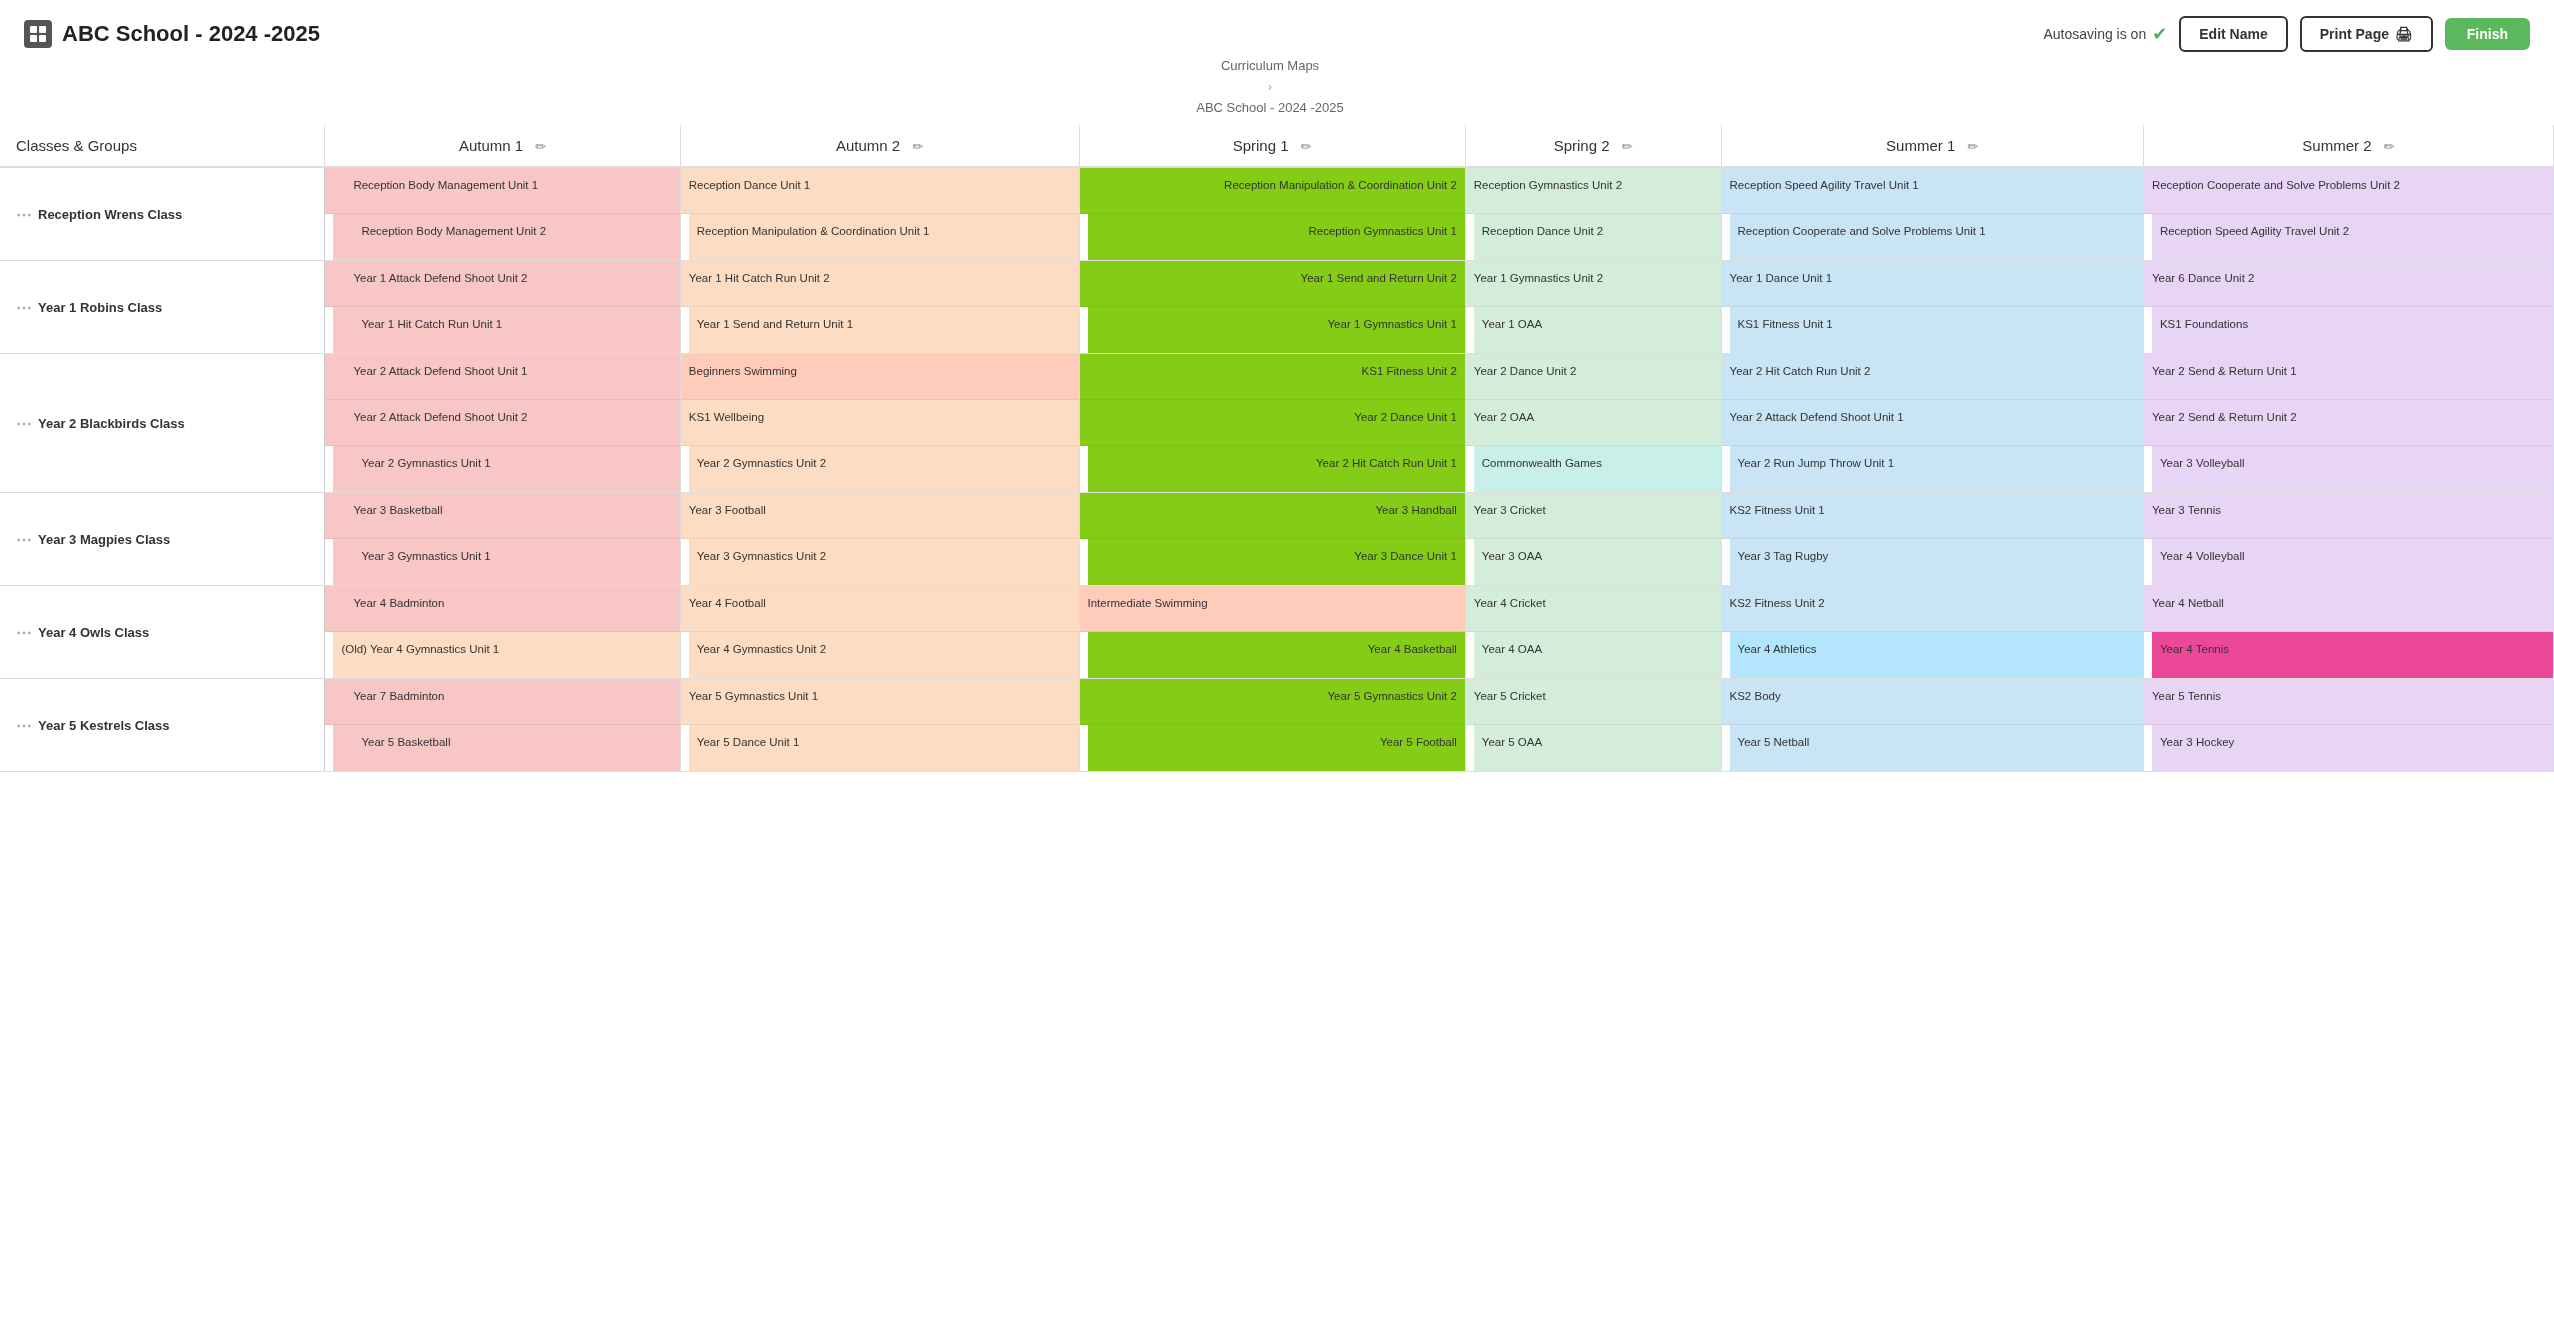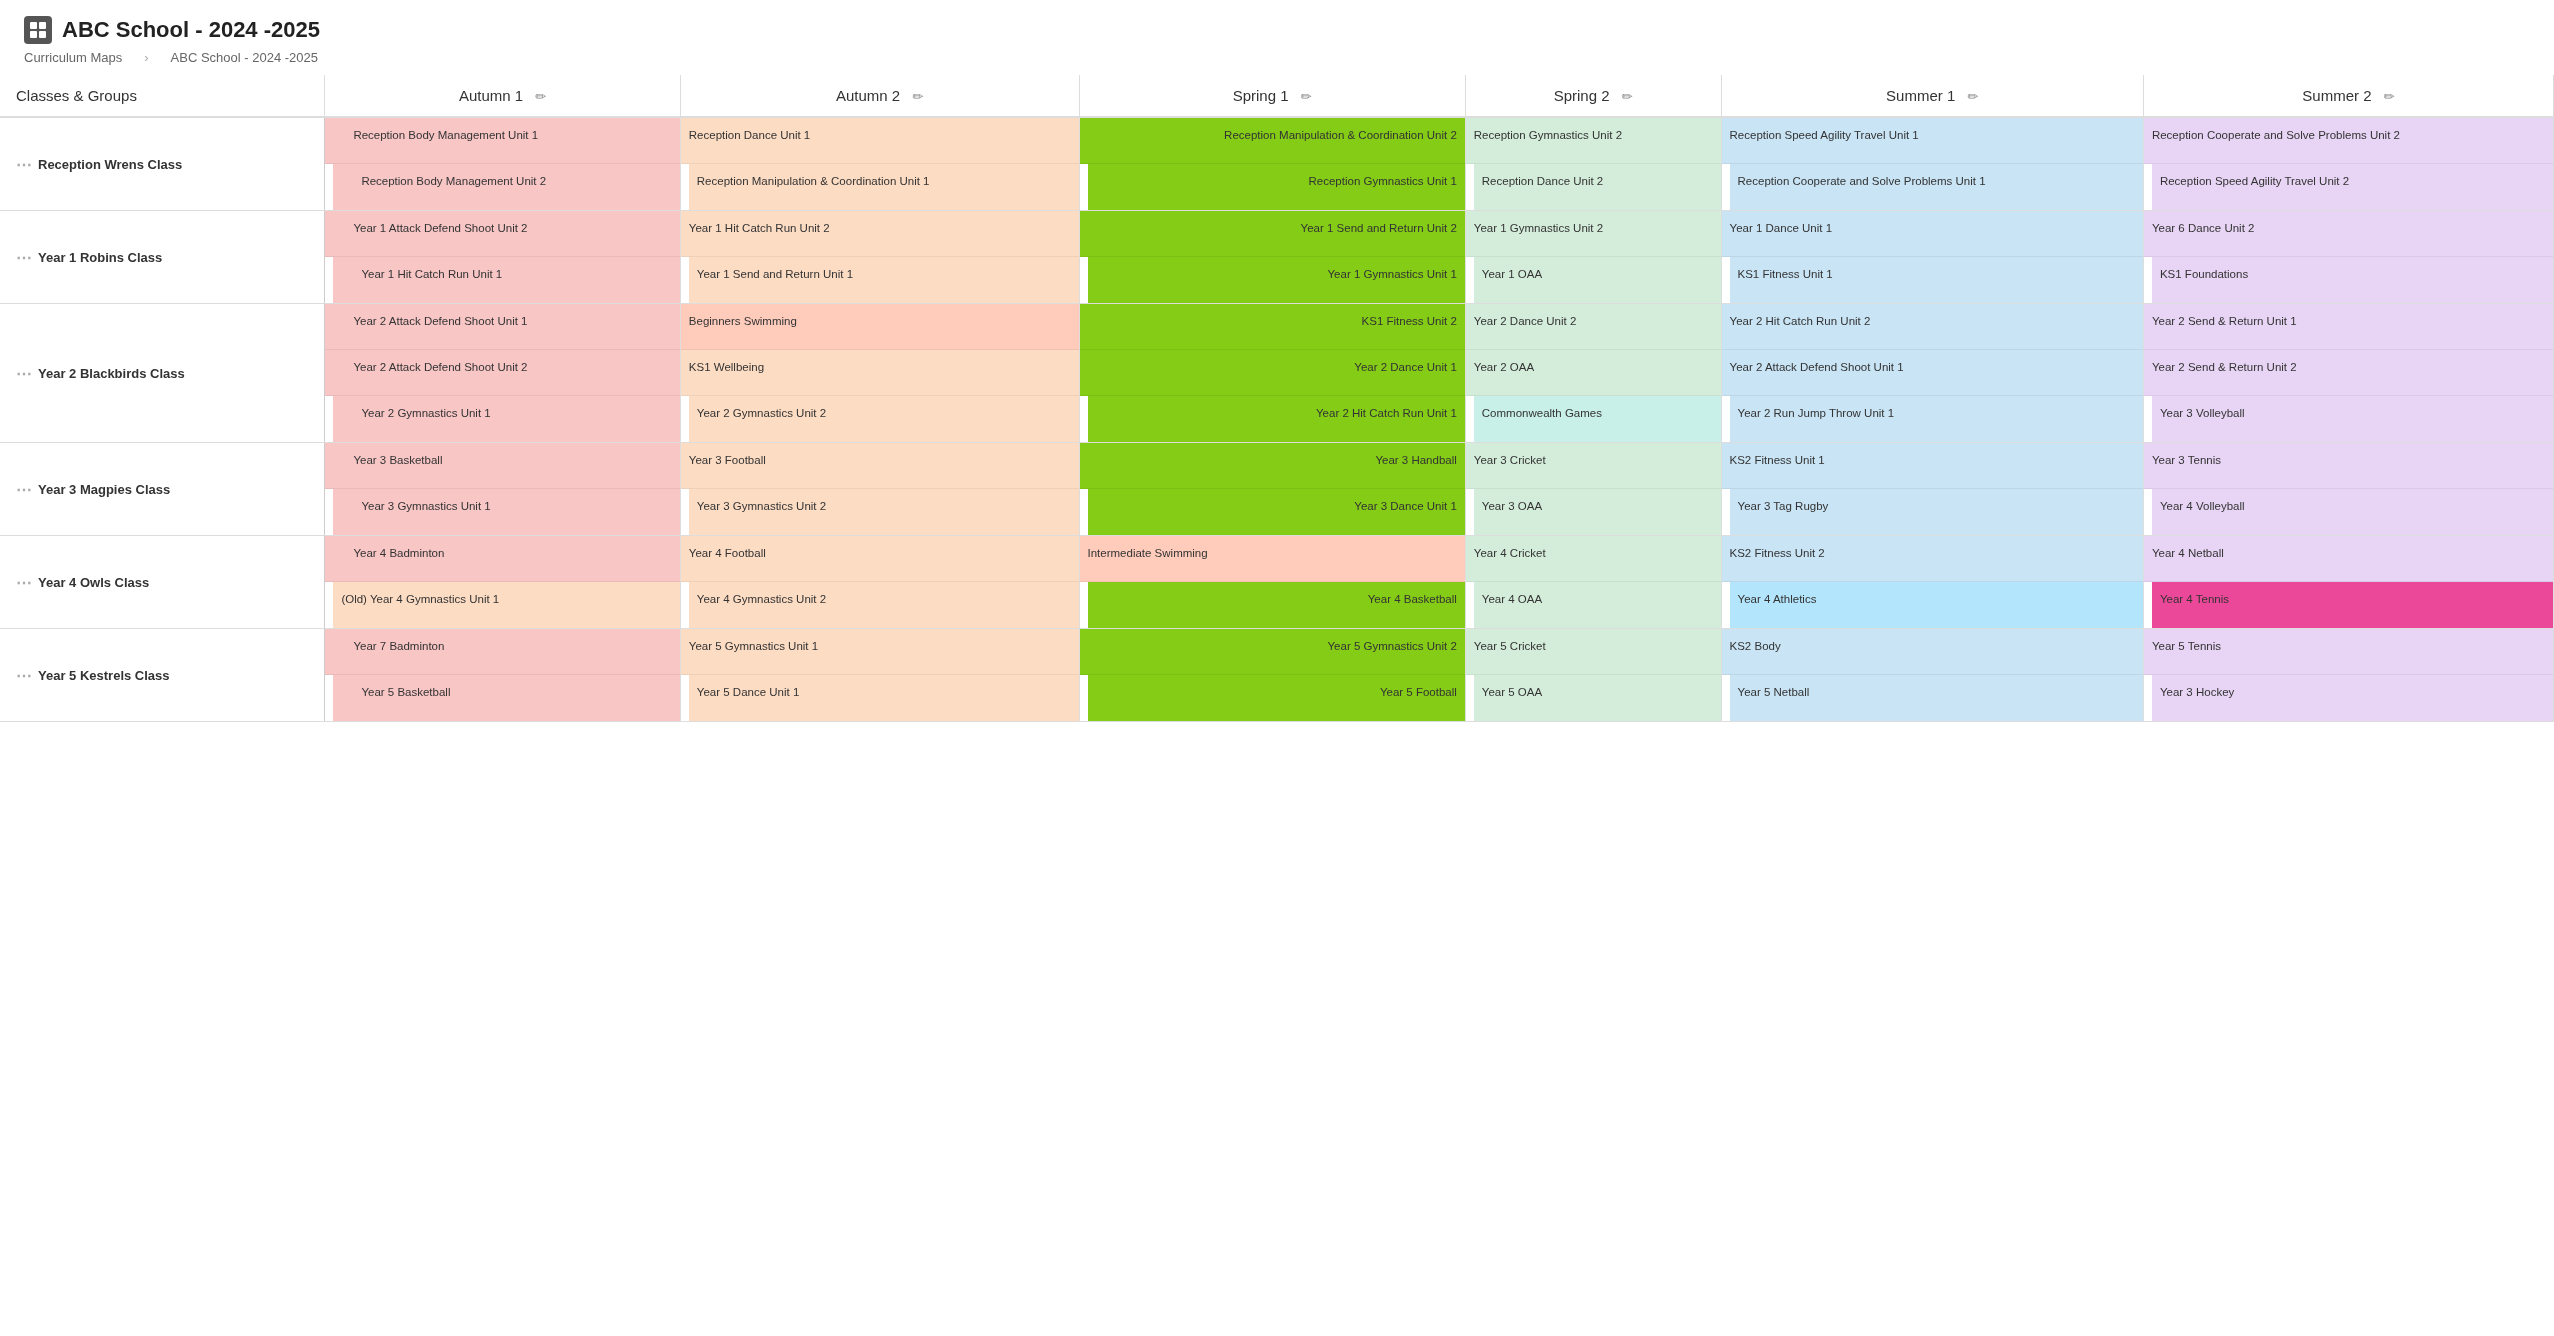--- a/index.html
+++ b/index.html
@@ -9,21 +9,21 @@
     .header-left { display: flex; align-items: center; gap: 10px; }
     .logo-icon { width: 28px; height: 28px; background: #555; border-radius: 4px; display: flex; align-items: center; justify-content: center; color: white; font-size: 10px; font-weight: bold; }
     .app-title { font-size: 22px; font-weight: bold; color: #222; }
     .header-right { display: flex; align-items: center; gap: 12px; }
     .autosave { display: flex; align-items: center; gap: 6px; font-size: 14px; color: #444; }
     .autosave-icon { color: #4CAF50; font-size: 18px; }
     .btn-edit { border: 2px solid #333; background: #fff; color: #333; padding: 8px 18px; border-radius: 6px; font-size: 14px; cursor: pointer; font-weight: 600; }
     .btn-print { border: 2px solid #333; background: #fff; color: #333; padding: 8px 18px; border-radius: 6px; font-size: 14px; cursor: pointer; font-weight: 600; display: flex; align-items: center; gap: 6px; }
     .btn-finish { background: #5cb85c; color: white; border: none; padding: 8px 22px; border-radius: 6px; font-size: 14px; cursor: pointer; font-weight: 600; }
 
-    .breadcrumb { padding: 2px 38px 10px 24px; font-size: 13px; color: #666; display: flex; align-items: center; gap: 22px; }
+    .breadcrumb { padding: 2px 38px 10px 24px; font-size: 13px; color: #666; display: flex; align-items: center; gap: 6px; flex-direction: column; }
     .breadcrumb a { color: #666; text-decoration: none; }
     .breadcrumb-sep { color: #aaa; }
 
     .table-container { overflow: auto; padding: 0 0 20px 0; }
     table { border-collapse: collapse; width: 100%; min-width: 1400px; }
 
     th { background: #fff; font-size: 15px; font-weight: 400; color: #333; padding: 12px 8px; text-align: center; border-bottom: 2px solid #ddd; border-right: 1px solid #ddd; position: relative; margin-left: 32px; }
     th:first-child { text-align: left; padding-left: 16px; min-width: 210px; border-right: 1px solid #ddd; }
     th .edit-icon { margin-left: 8px; font-size: 13px; color: #888; cursor: pointer; }
 
@@ -60,20 +60,32 @@
     <div class="logo-icon">
       <svg width="18" height="18" viewBox="0 0 18 18" fill="none">
         <rect x="1" y="1" width="7" height="7" rx="1" fill="white"></rect>
         <rect x="10" y="1" width="7" height="7" rx="1" fill="white"></rect>
         <rect x="1" y="10" width="7" height="7" rx="1" fill="white"></rect>
         <rect x="10" y="10" width="7" height="7" rx="1" fill="white"></rect>
       </svg>
     </div>
     <span class="app-title">ABC School - 2024 -2025</span>
   </div>
+  <div class="header-right">
+    <div class="autosave">
+      <span>Autosaving is on</span>
+      <span class="autosave-icon">✔</span>
+    </div>
+    <button class="btn-edit">Edit Name</button>
+    <button class="btn-print">
+      <span>Print Page</span>
+      <span>🖨</span>
+    </button>
+    <button class="btn-finish">Finish</button>
+  </div>
 </div>
 
 <div class="breadcrumb">
   <a href="#">Curriculum Maps</a>
   <span class="breadcrumb-sep">›</span>
   <span>ABC School - 2024 -2025</span>
 </div>
 
 <div class="table-container">
   <table>

